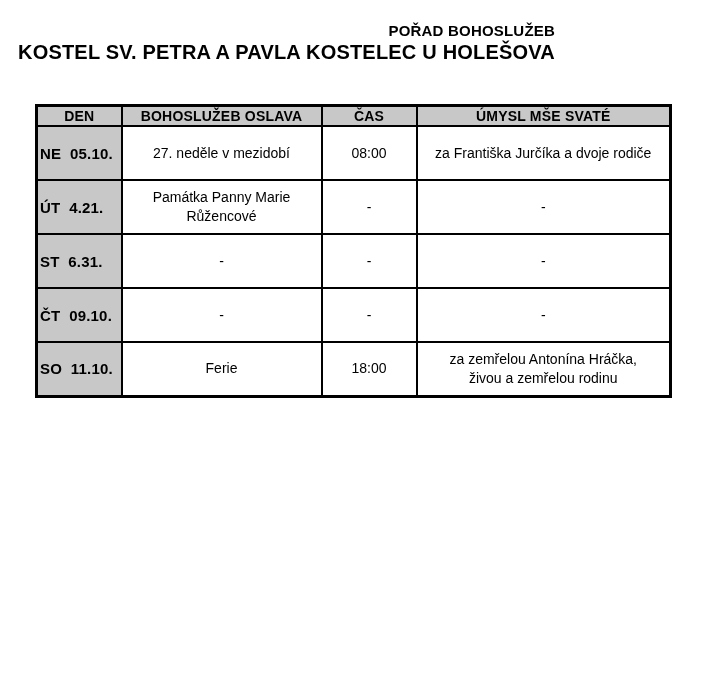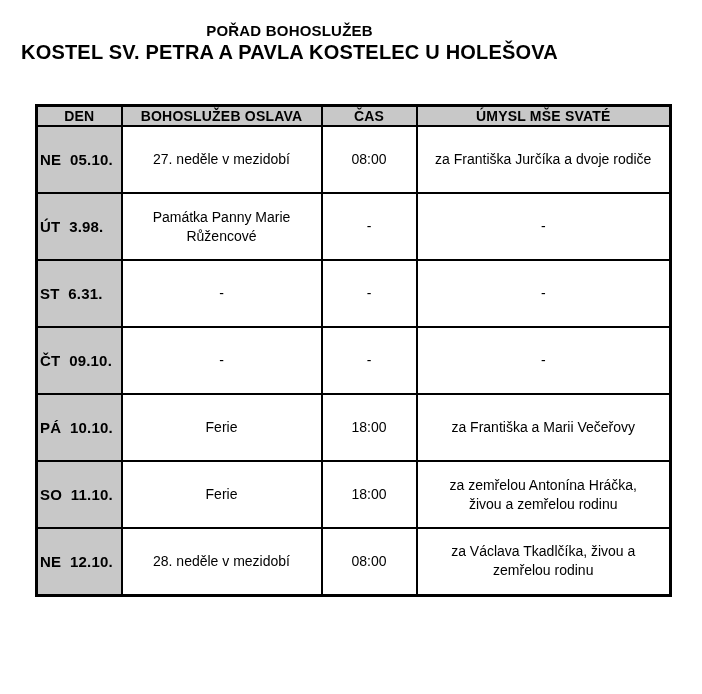--- a/index.html
+++ b/index.html
@@ -15,23 +15,23 @@
     width: 702px;
     height: 694px;
     background: var(--page-bg);
     font-family: "Liberation Sans", sans-serif;
     color: var(--text-color);
     overflow: hidden;
   }
   .titles {
     position: absolute;
     top: 20px;
-    left: 12px;
+    left: 0;
     width: 555px;
-    text-align: center;
+    text-align: right;
   }
   .title-main {
     font-size: 15px;
     font-weight: bold;
     line-height: 21px;
     letter-spacing: 0.2px;
   }
   .title-church {
     font-size: 20px;
     font-weight: bold;
@@ -61,21 +61,21 @@
   .schedule th {
     background: var(--cell-gray);
     font-size: 14px;
     font-weight: bold;
     height: 20px;
     padding: 1px 18px;
     letter-spacing: 0.2px;
   }
   .schedule td {
     font-size: 14px;
-    height: 67px;
+    height: 54px;
     padding: 0 4px;
     line-height: 19px;
   }
   .schedule td.cell-day {
     background: var(--cell-gray);
     font-weight: bold;
     font-size: 15px;
     text-align: left;
     padding: 0 0 0 2px;
     white-space: pre;
@@ -113,54 +113,41 @@
       </tr>
     </thead>
     <tbody>
         <tr>
       <td class="cell-day">NE  05.10.</td>
       <td class="cell-oslava">27. neděle v mezidobí</td>
       <td class="cell-cas">08:00</td>
       <td class="cell-umysl">za Františka Jurčíka a dvoje rodiče</td>
     </tr>
         <tr>
-      <td class="cell-day">ÚT  3.98.</td>
+      <td class="cell-day">ÚT  4.21.</td>
       <td class="cell-oslava">Památka Panny Marie
 Růžencové</td>
       <td class="cell-cas">-</td>
       <td class="cell-umysl">-</td>
     </tr>
         <tr>
       <td class="cell-day">ST  6.31.</td>
       <td class="cell-oslava">-</td>
       <td class="cell-cas">-</td>
       <td class="cell-umysl">-</td>
     </tr>
         <tr>
       <td class="cell-day">ČT  09.10.</td>
       <td class="cell-oslava">-</td>
       <td class="cell-cas">-</td>
       <td class="cell-umysl">-</td>
     </tr>
         <tr>
-      <td class="cell-day">PÁ  10.10.</td>
-      <td class="cell-oslava">Ferie</td>
-      <td class="cell-cas">18:00</td>
-      <td class="cell-umysl">za Františka a Marii Večeřovy</td>
-    </tr>
-        <tr>
       <td class="cell-day">SO  11.10.</td>
       <td class="cell-oslava">Ferie</td>
       <td class="cell-cas">18:00</td>
       <td class="cell-umysl">za zemřelou Antonína Hráčka,
 živou a zemřelou rodinu</td>
-    </tr>
-        <tr>
-      <td class="cell-day">NE  12.10.</td>
-      <td class="cell-oslava">28. neděle v mezidobí</td>
-      <td class="cell-cas">08:00</td>
-      <td class="cell-umysl">za Václava Tkadlčíka, živou a
-zemřelou rodinu</td>
     </tr>
       </tbody>
   </table>
 
 </div>
 
 </body></html>

